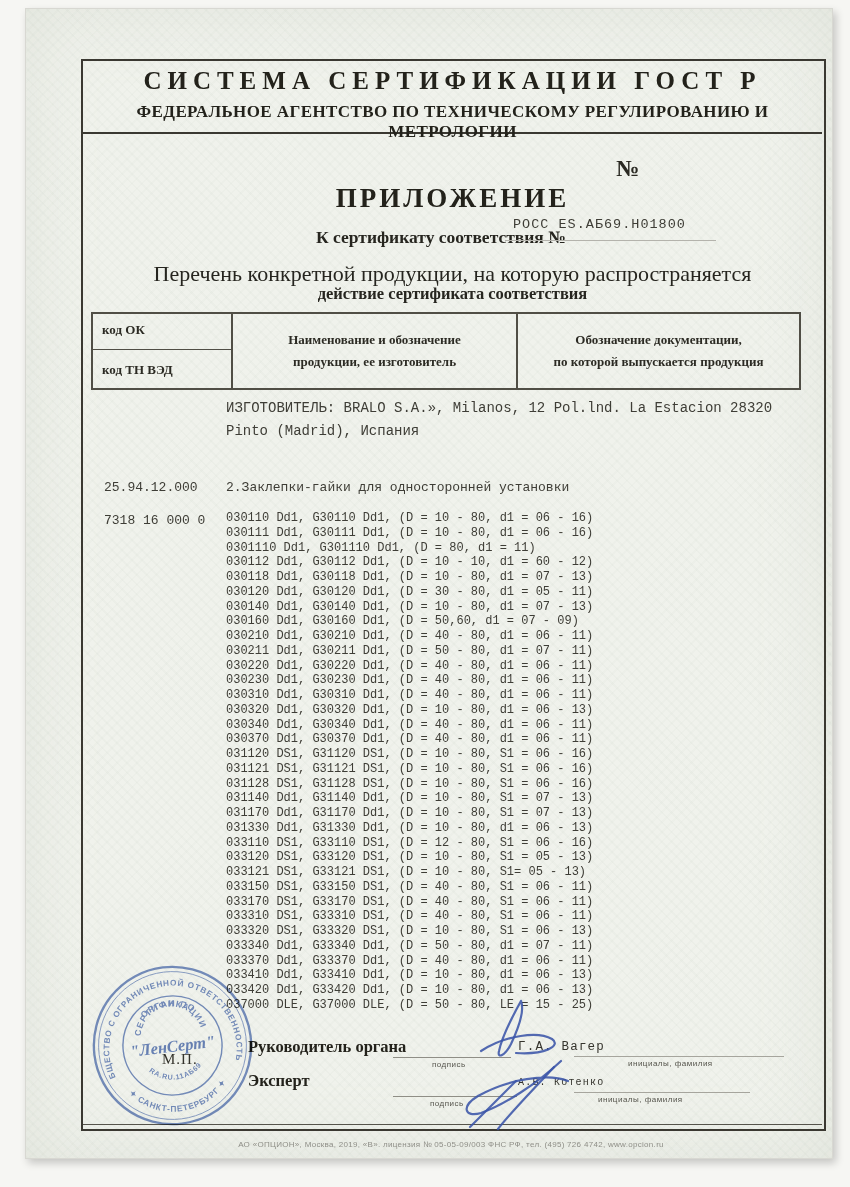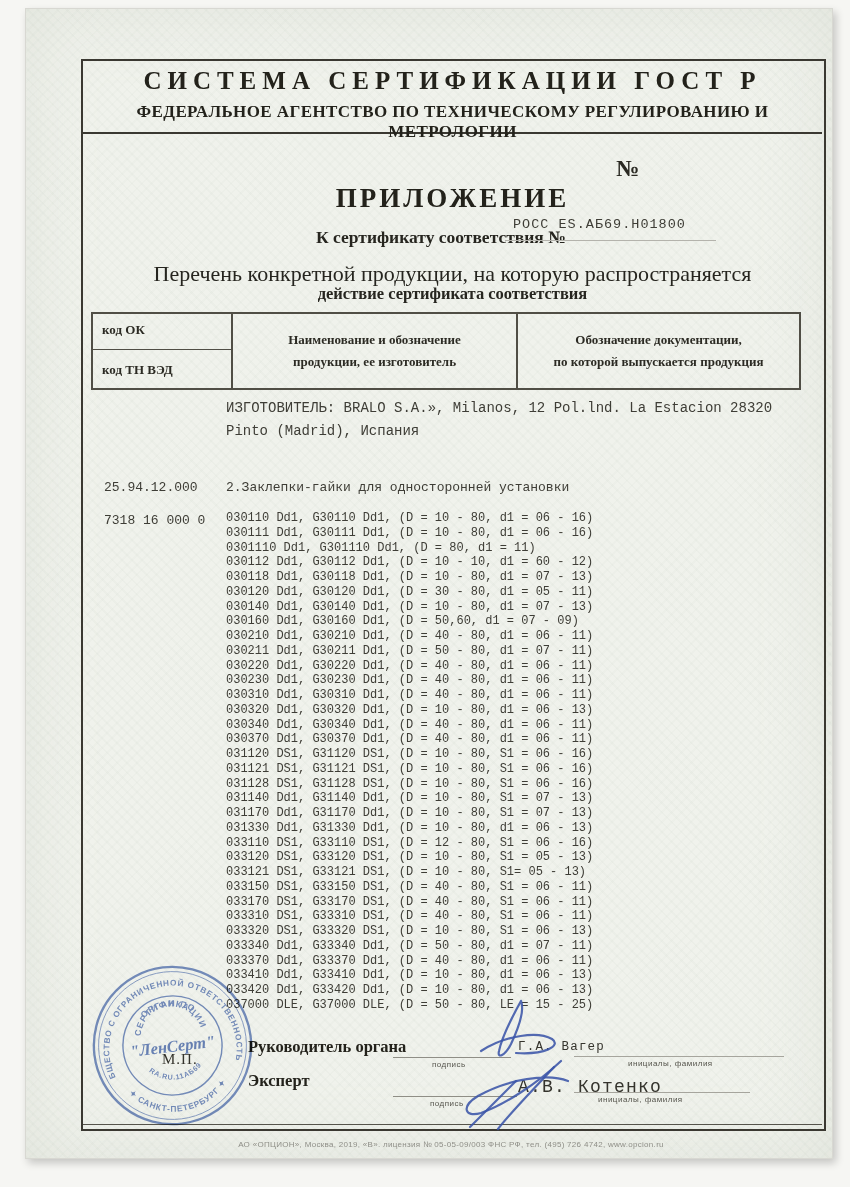--- a/index.html
+++ b/index.html
@@ -61,21 +61,21 @@
   .role1{left:222px;top:1028px;font-size:16.5px;font-weight:bold;color:#23221b;}
   .role2{left:222px;top:1062px;font-size:16.5px;font-weight:bold;color:#23221b;}
   .sigline1{position:absolute;left:367px;top:1048px;width:118px;height:0;
             border-top:1.2px solid #8f8e86;}
   .sigline2{position:absolute;left:367px;top:1087px;width:124px;height:0;
             border-top:1.2px solid #8f8e86;}
   .cap{font-family:"Liberation Sans",sans-serif;font-size:8px;color:#55544c;letter-spacing:.5px;}
   .cap-s1{left:406px;top:1051px;}
   .cap-s2{left:404px;top:1090px;}
   .name1{left:492px;top:1031px;font-size:12.5px;letter-spacing:1.2px;color:#35342d;}
-  .name2{left:492px;top:1068px;font-size:18px;letter-spacing:1.2px;color:#35342d;}
+  .name2{left:492px;top:1068px;font-size:10px;letter-spacing:1.2px;color:#35342d;}
   .nameline1{position:absolute;left:548px;top:1047px;width:210px;height:0;
              border-top:1px solid #a6a59d;}
   .nameline2{position:absolute;left:548px;top:1083px;width:176px;height:0;
              border-top:1px solid #a6a59d;}
   .cap-n1{left:602px;top:1050px;}
   .cap-n2{left:572px;top:1086px;}
   .mp{left:136px;top:1042px;font-size:15px;color:#33322b;letter-spacing:1px;}
 
   .stamp{position:absolute;left:60px;top:950px;width:173px;height:173px;
          transform:rotate(-7deg);opacity:.82;mix-blend-mode:multiply;}

